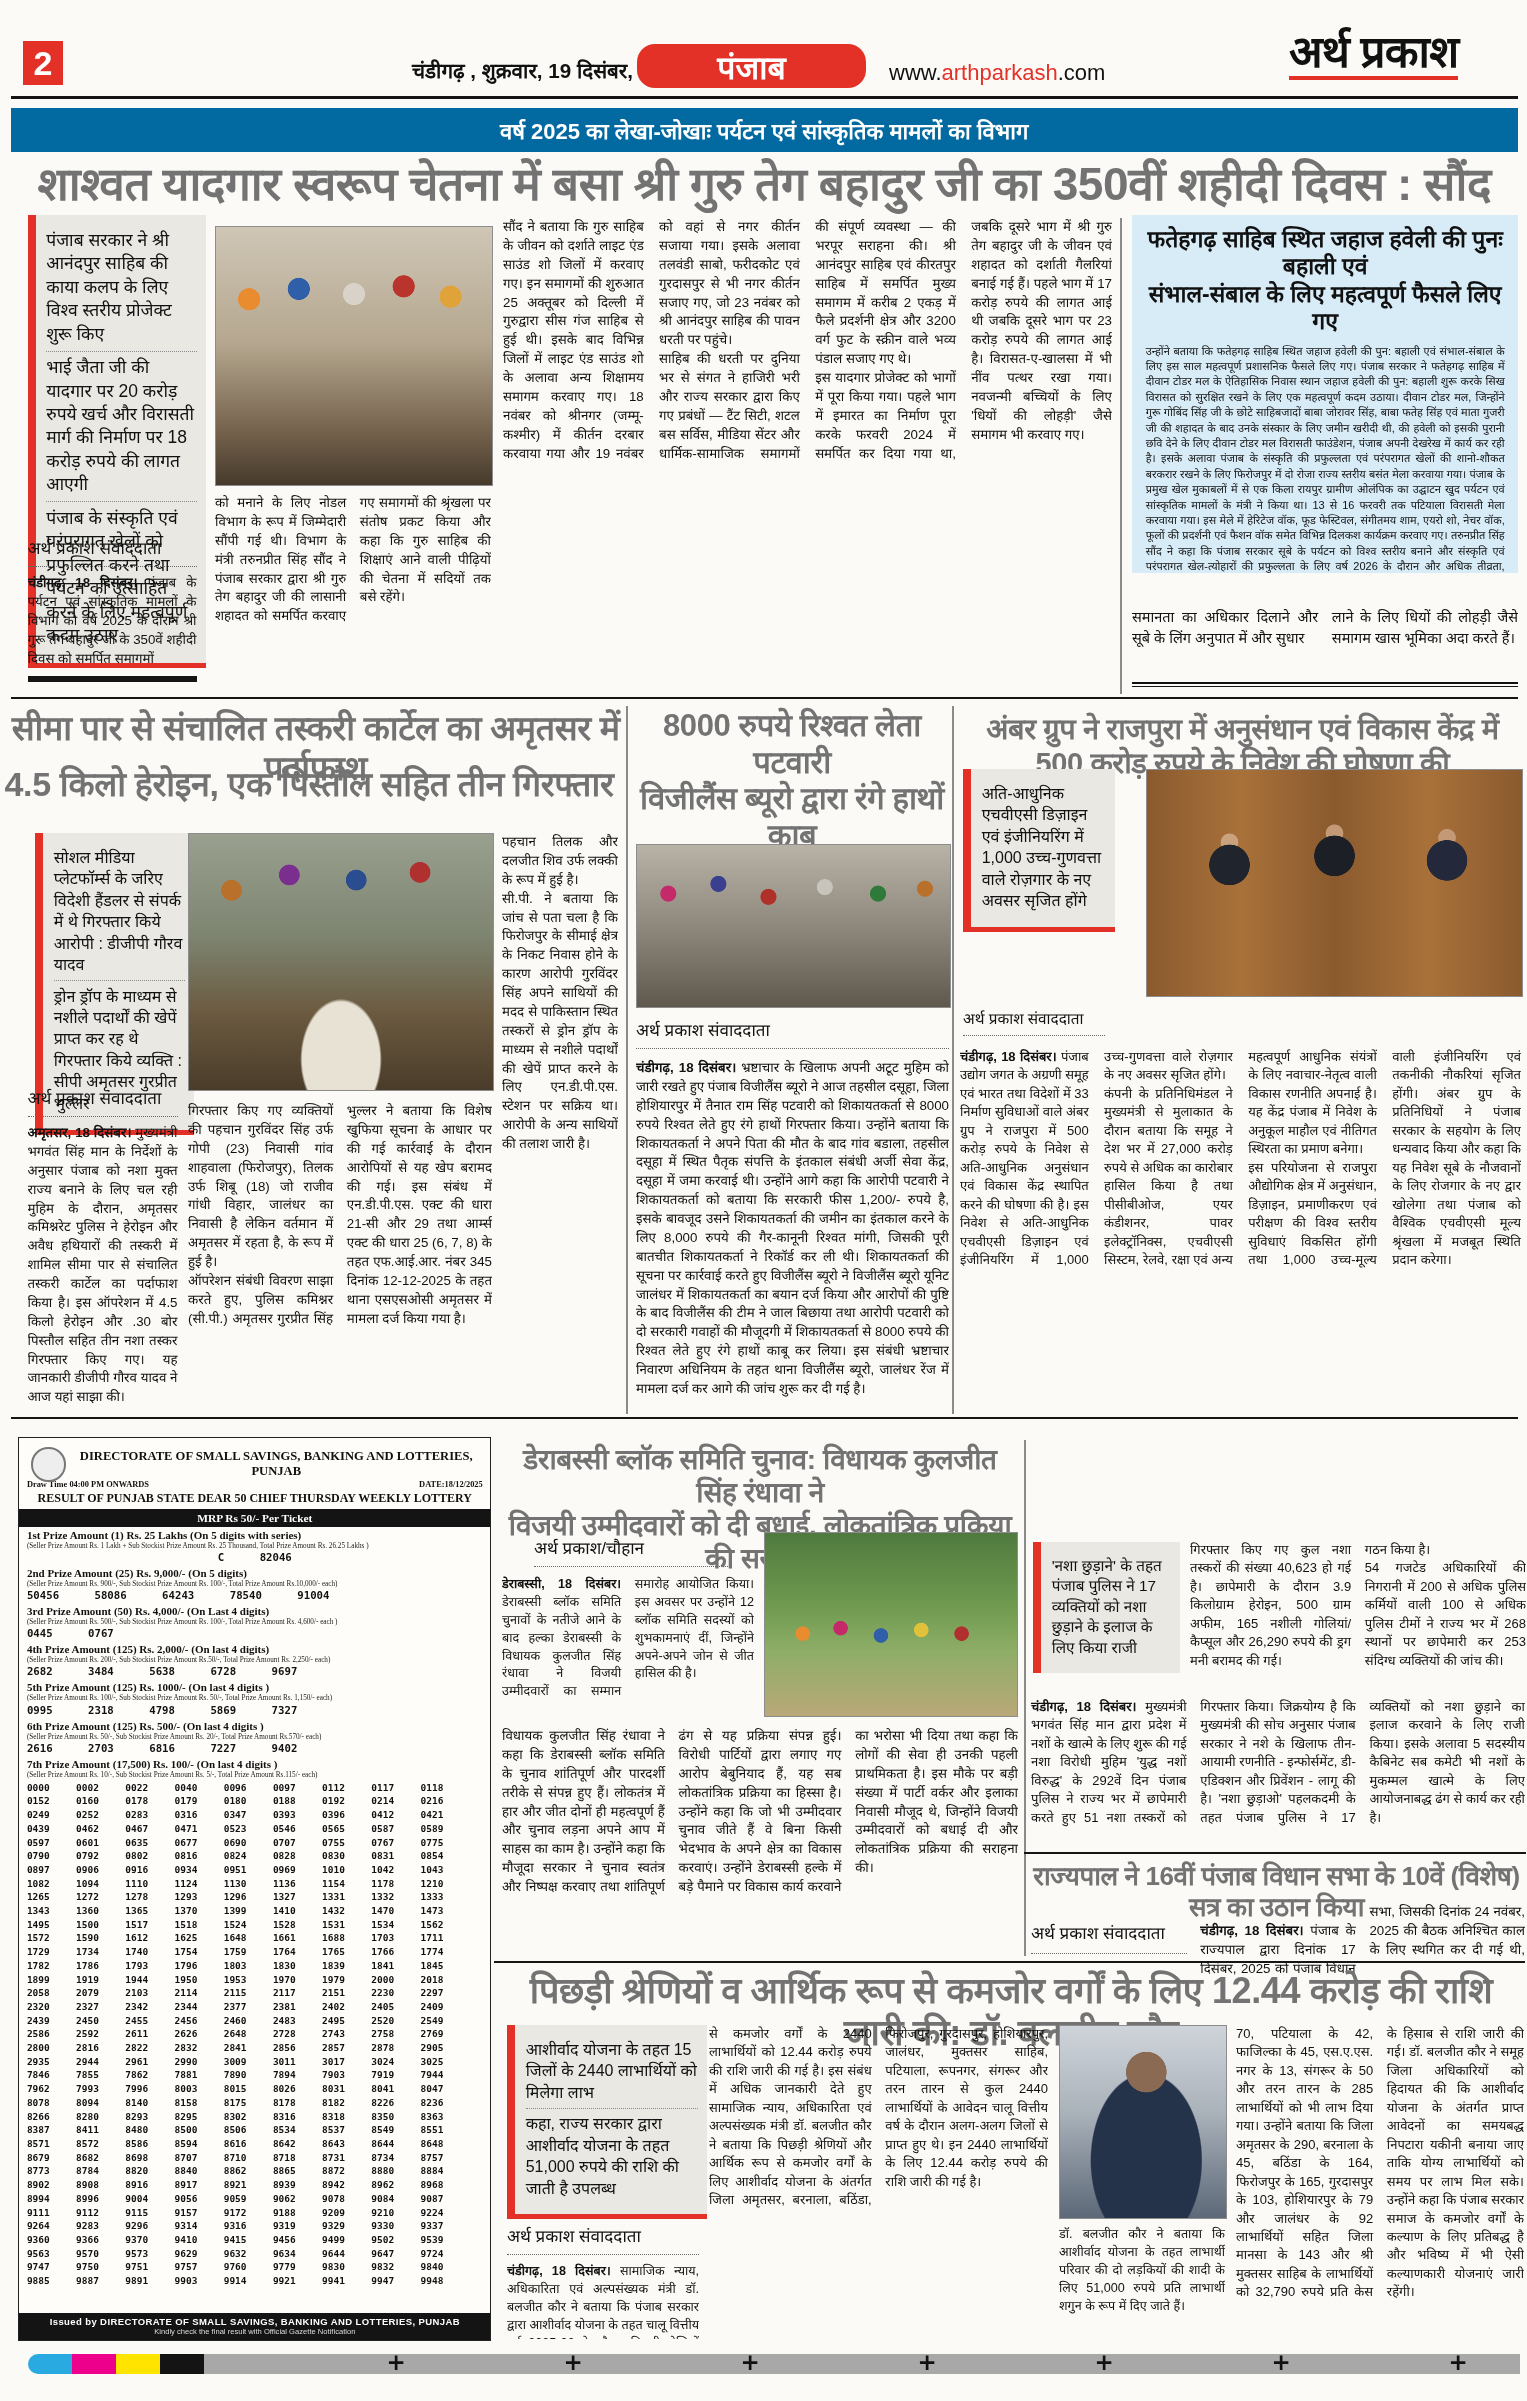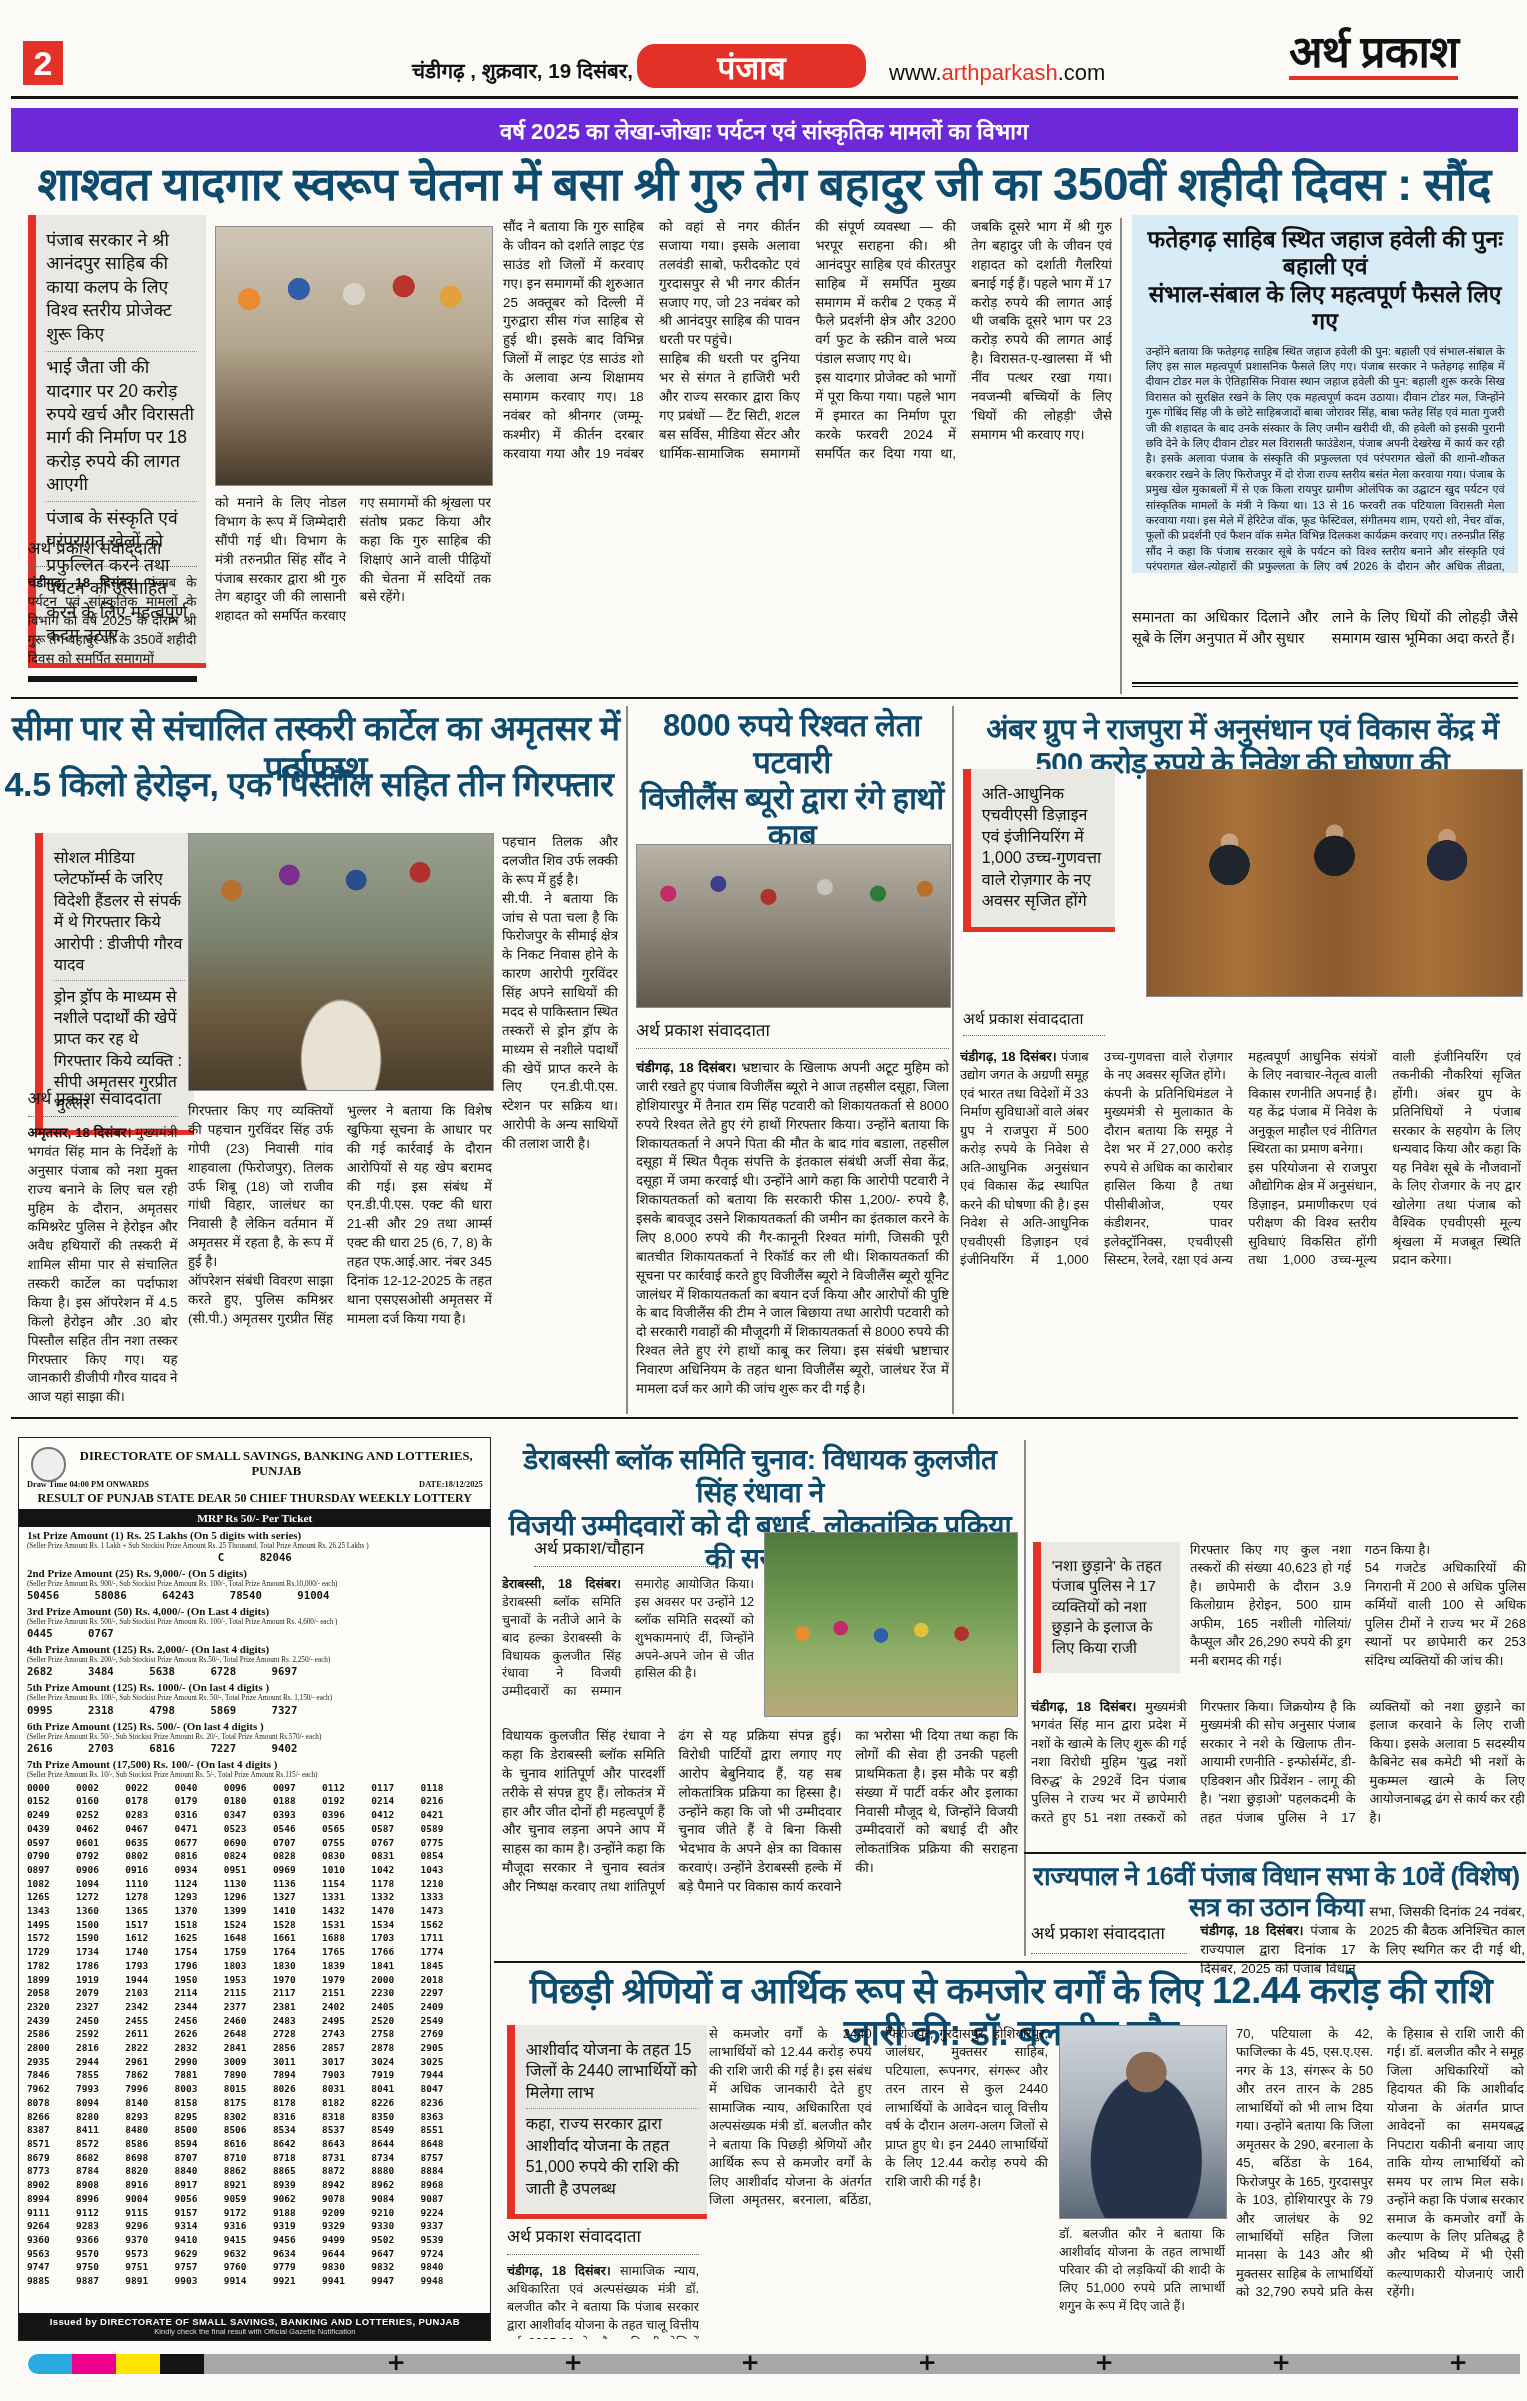--- a/index.html
+++ b/index.html
@@ -2,22 +2,22 @@
 <html lang="hi" style="font-size:12.2px"><head>
 <meta charset="utf-8">
 <style>
   html,body{margin:0;padding:0;}
   body{background:#e8e6e0;font-family:"Liberation Sans","DejaVu Sans",sans-serif;}
   .page{position:relative;width:1527px;height:2401px;background:#fbfaf6;margin:0 auto;overflow:hidden;color:#111;}
   .abs{position:absolute;}
   .redbox{background:#e43127;color:#fff;display:flex;align-items:center;justify-content:center;font-weight:bold;}
   .rule{background:#151515;}
   .vrule{background:#8a8a8a;width:1.5px;}
-  .banner{background:#6d28d9;color:#fff;display:flex;align-items:center;justify-content:center;font-weight:bold;font-size:22px;}
-  .hl{font-weight:700;color:#0c4a6e;text-align:center;line-height:1.18;letter-spacing:-0.4px;white-space:pre-line;}
+  .banner{background:#0369a1;color:#fff;display:flex;align-items:center;justify-content:center;font-weight:bold;font-size:22px;}
+  .hl{font-weight:700;color:#737373;text-align:center;line-height:1.18;letter-spacing:-0.4px;white-space:pre-line;}
   .byline{font-weight:400;font-size:17px;border-bottom:1.5px dotted #666;padding-bottom:6.9px;}
   .body{font-size:13.3px;line-height:1.42;text-align:justify;white-space:pre-line;overflow:hidden;}
   .body b{font-weight:700;}
   .cols2{column-count:2;column-gap:13.7px;}
   .cols3{column-count:3;column-gap:13.7px;}
   .cols4{column-count:4;column-gap:15.3px;}
   .graybox{background:#e9e8e3;border-left:8.4px solid #e43127;border-bottom:5.3px solid #e43127;padding:9.2px 9.2px 10.7px 10.7px;font-size:17px;line-height:1.34;font-weight:500;}
   .graybox .bullet{padding:4.6px 0;}
   .graybox .bullet + .bullet{border-top:1.5px dotted #8a8a8a;}
   .bluebox{background:#d8ecf8;padding:10.7px 13.7px;overflow:hidden;}

